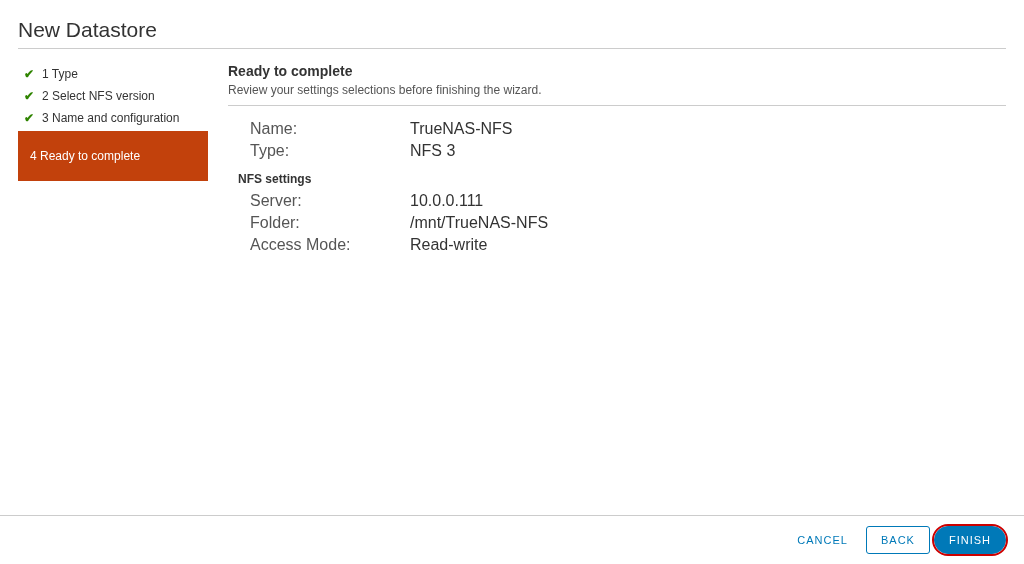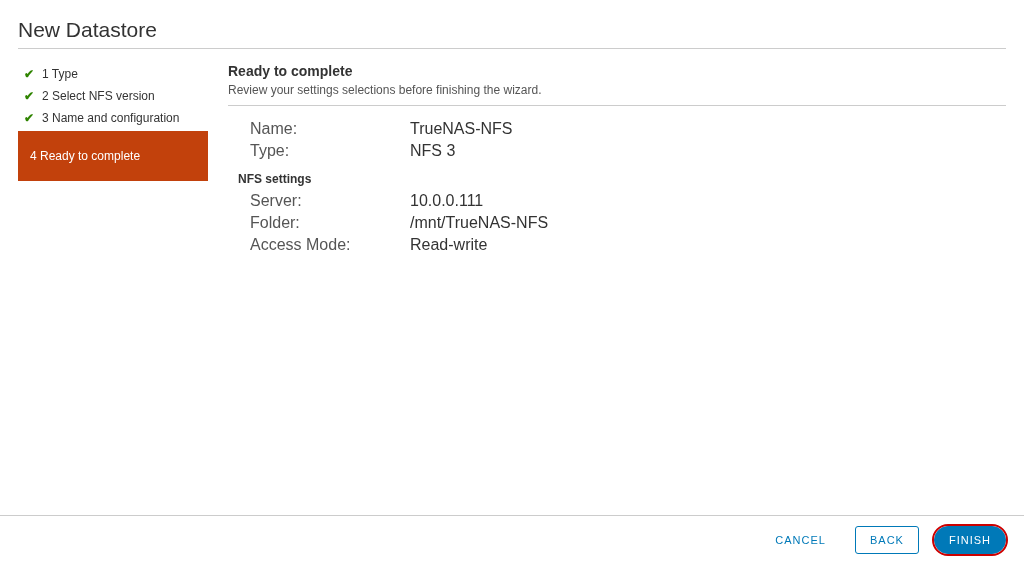--- a/index.html
+++ b/index.html
@@ -104,21 +104,21 @@
     .footer {
       position: absolute;
       bottom: 0;
       left: 0;
       right: 0;
       border-top: 1px solid #ccc;
       padding: 10px 18px;
       display: flex;
       justify-content: flex-end;
       align-items: center;
-      gap: 15px;
+      gap: 4px;
     }
     .btn-cancel {
       background: none;
       border: none;
       color: #0079B8;
       font-size: 11px;
       letter-spacing: 1px;
       padding: 8px 14px;
       cursor: pointer;
       font-weight: 500;

